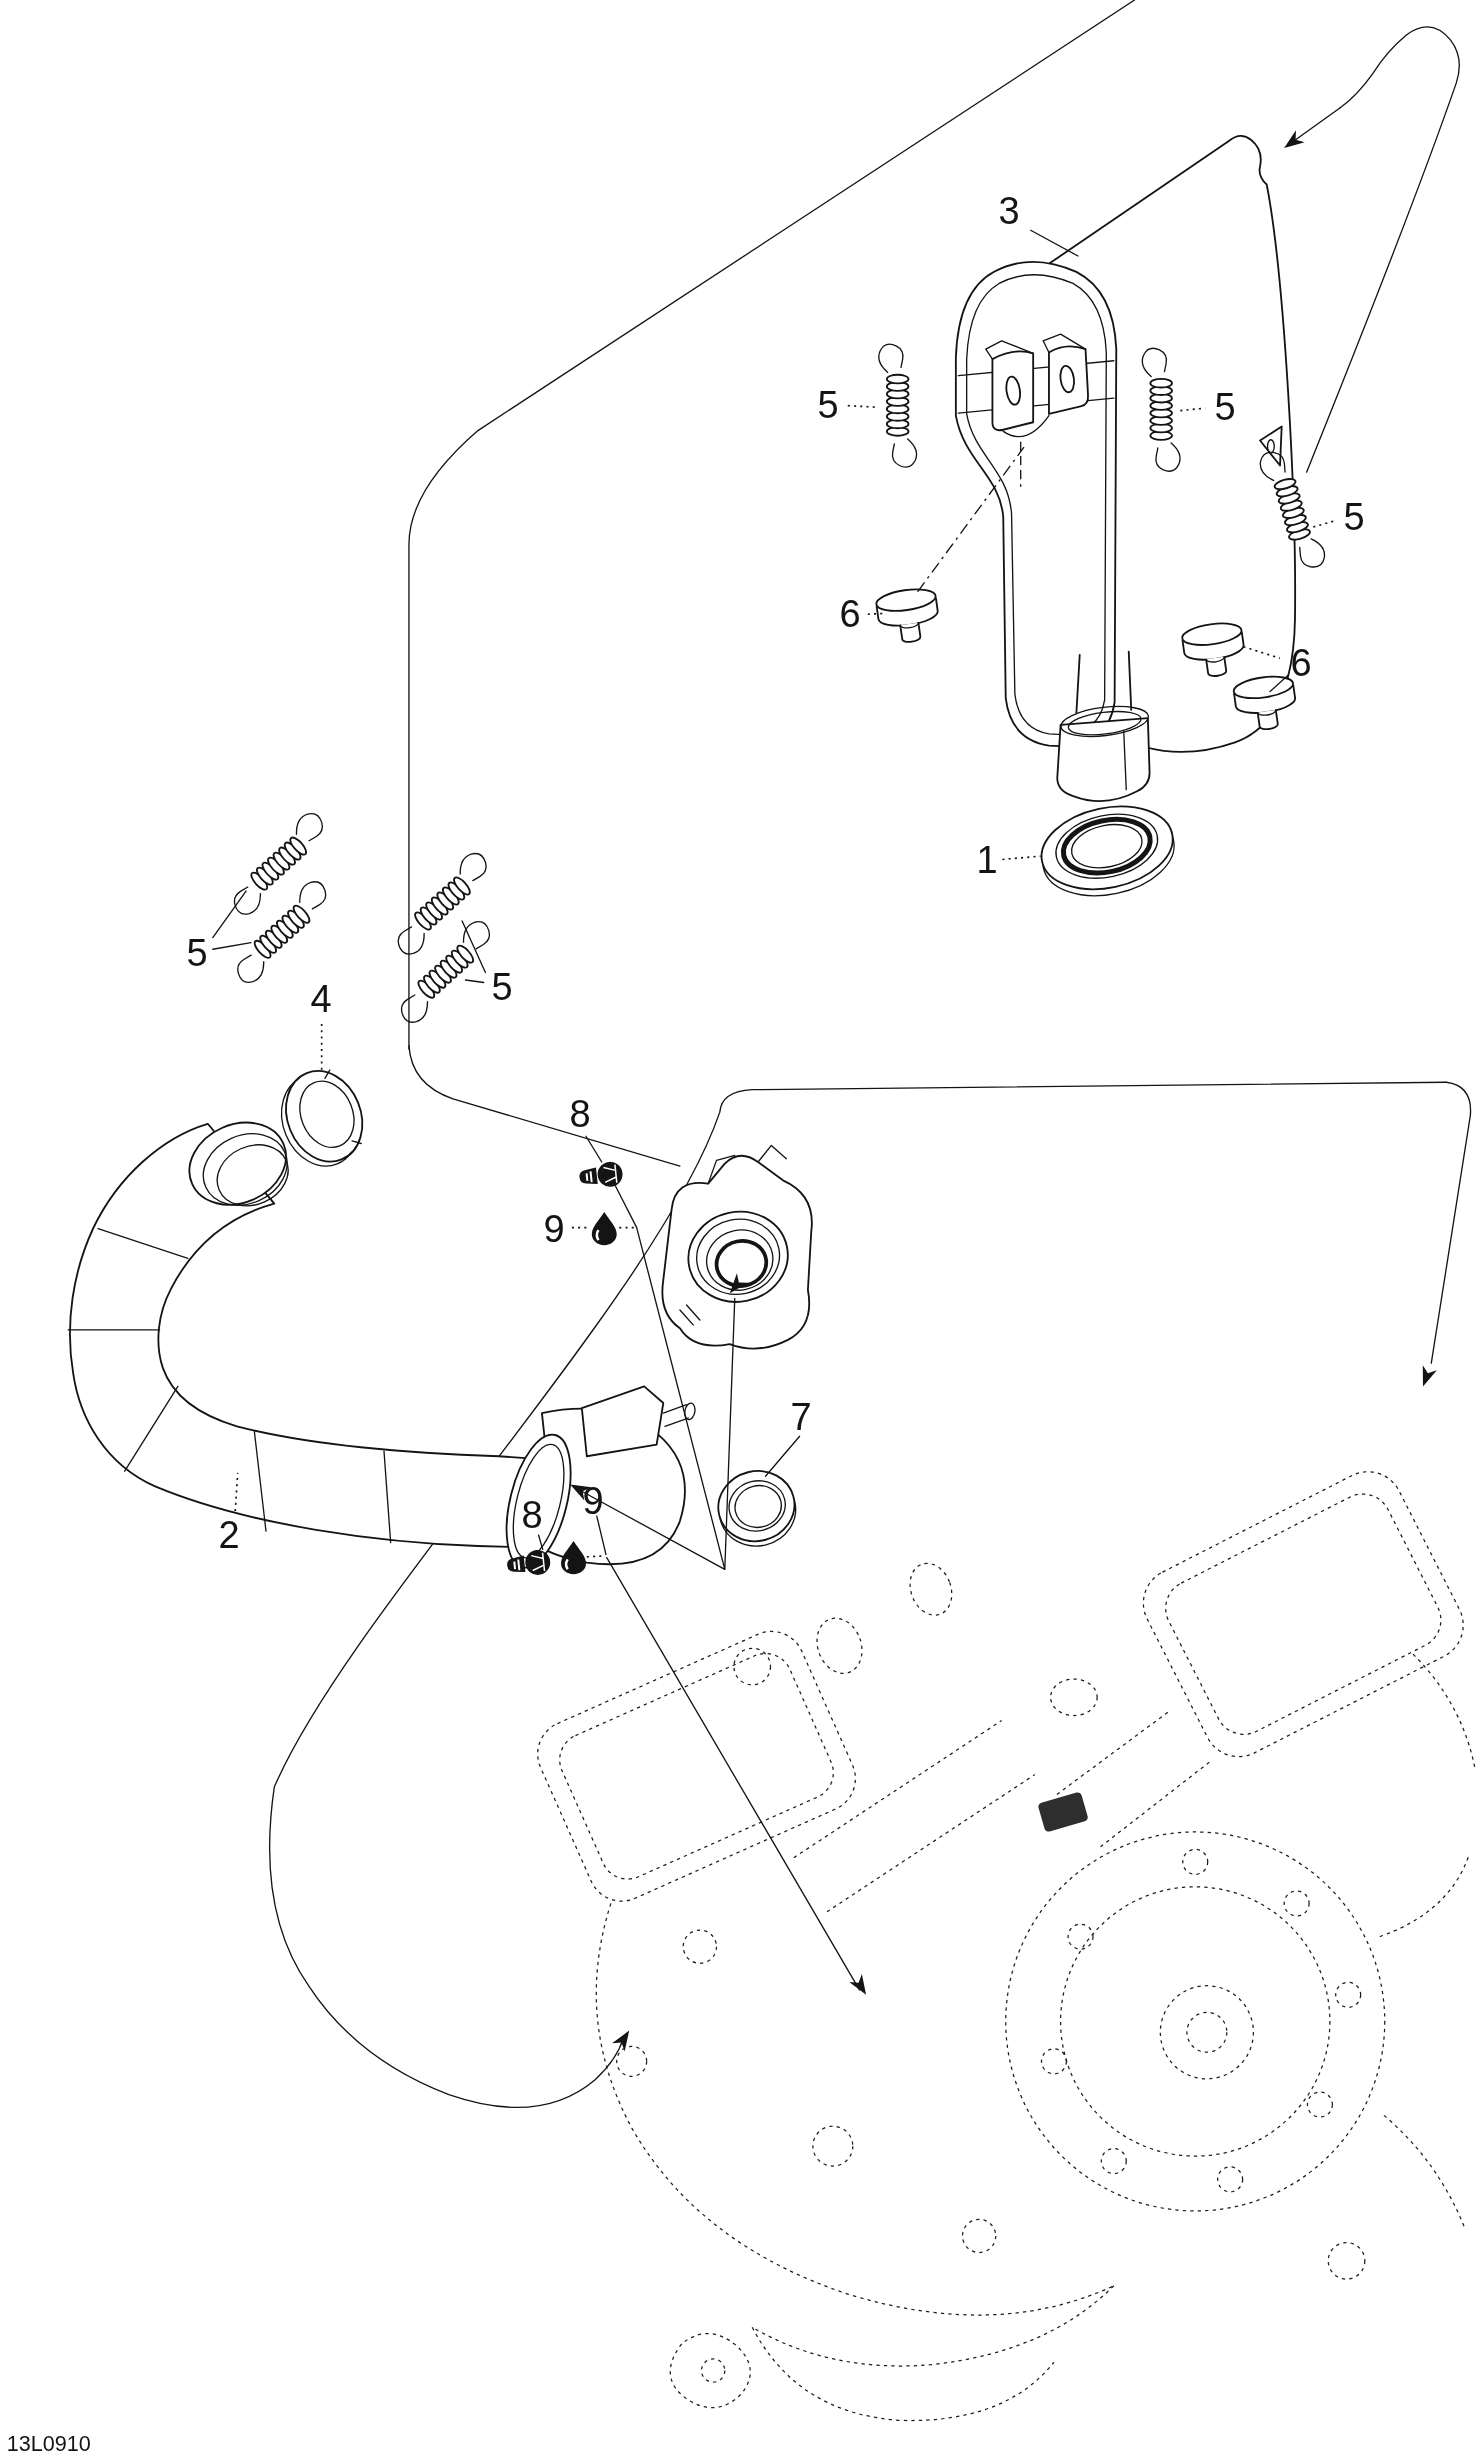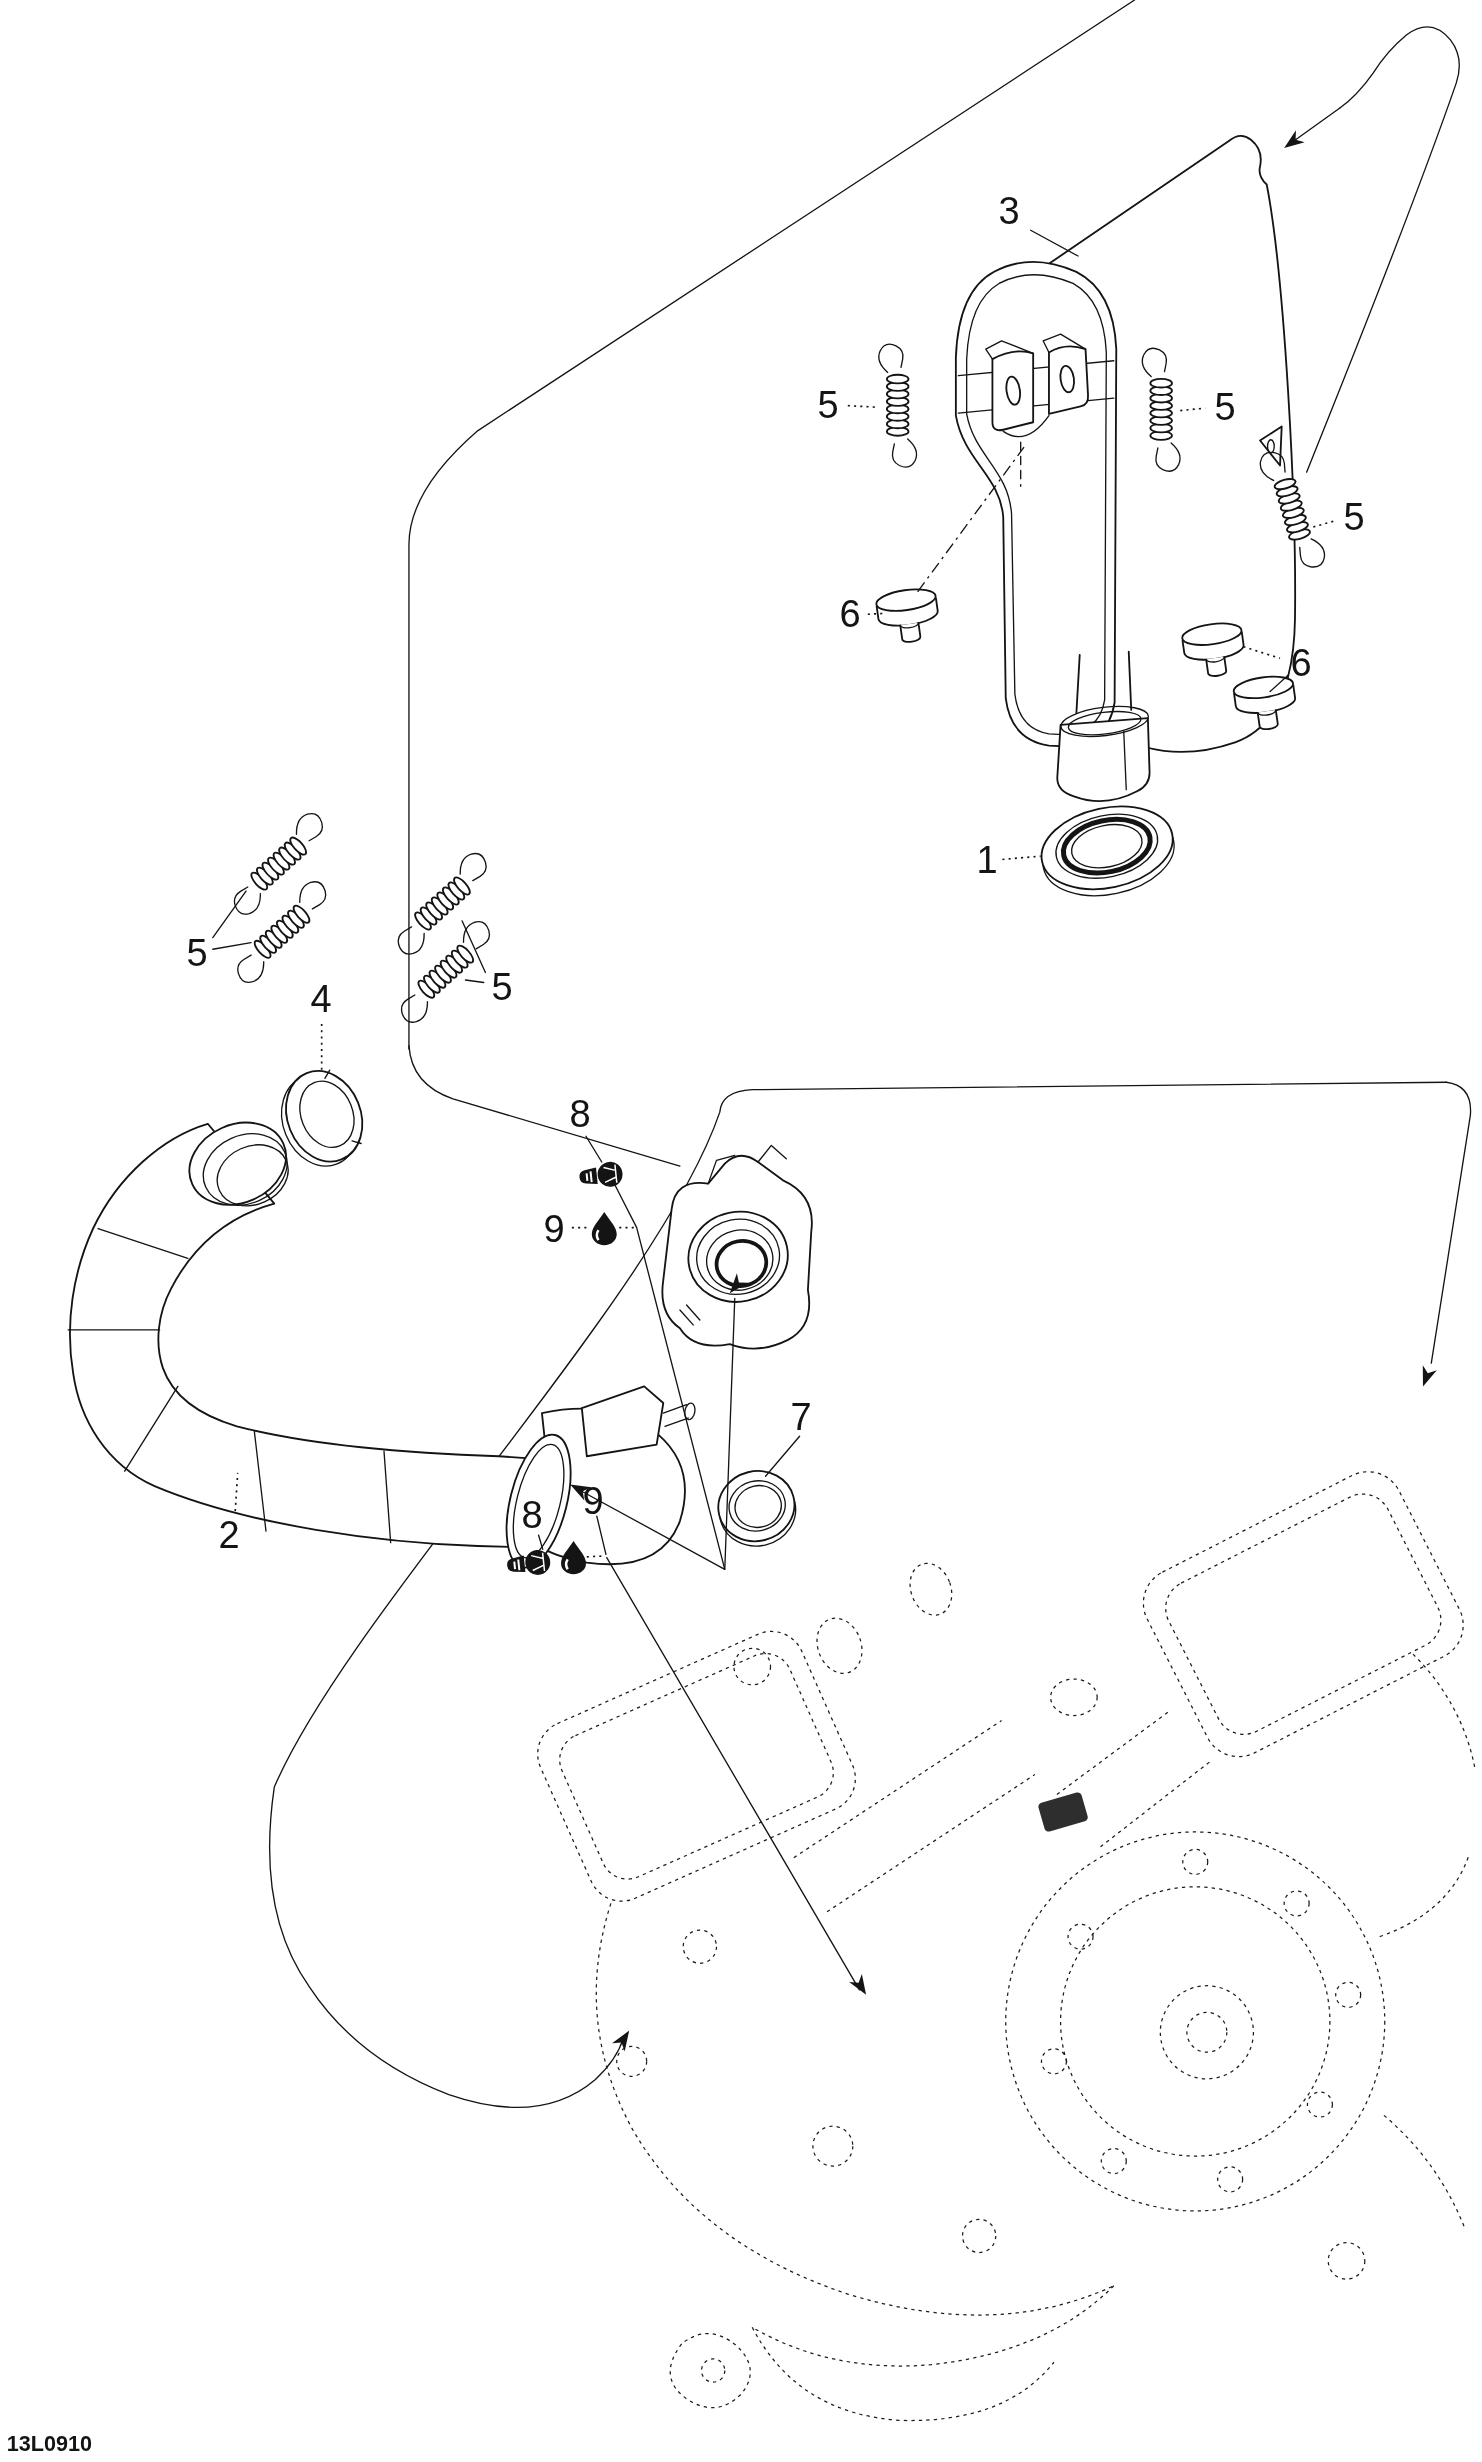--- a/index.html
+++ b/index.html
@@ -9,21 +9,21 @@
   svg .ln{stroke:#141414;fill:none;stroke-width:2.2;stroke-linecap:round;stroke-linejoin:round;}
   svg .thin{stroke:#141414;fill:none;stroke-width:1.6;stroke-linecap:round;stroke-linejoin:round;}
   svg .wf{fill:#ffffff;stroke:#141414;stroke-width:2.2;stroke-linejoin:round;}
   svg .df{fill:#141414;stroke:none;}
   svg .dot{stroke:#141414;fill:none;stroke-width:2;stroke-dasharray:2.5 5;}
   svg .dd{stroke:#141414;fill:none;stroke-width:1.6;stroke-dasharray:14 6 3 6;}
   svg .engine *{stroke:#1c1c1c;fill:none;stroke-width:1.5;stroke-dasharray:4 5;}
   svg .engine .sticker{fill:#2e2e2e;stroke:none;stroke-dasharray:none;}
   .callout{position:absolute;transform:translate(-50%,-50%);font-size:38px;color:#141414;
            line-height:1;user-select:none;}
-  .figure-code{position:absolute;left:6.7px;top:2431px;font-size:21.6px;color:#141414;font-weight:bold;}
+  .figure-code{position:absolute;left:6.7px;top:2431px;font-size:21.6px;color:#141414;}
 </style>
 </head>
 <body>
 
 <div class="stage">
 
 <svg width="1482" height="2462" viewBox="0 0 1783 2962">
 
   <defs>
     <g id="arrow">

